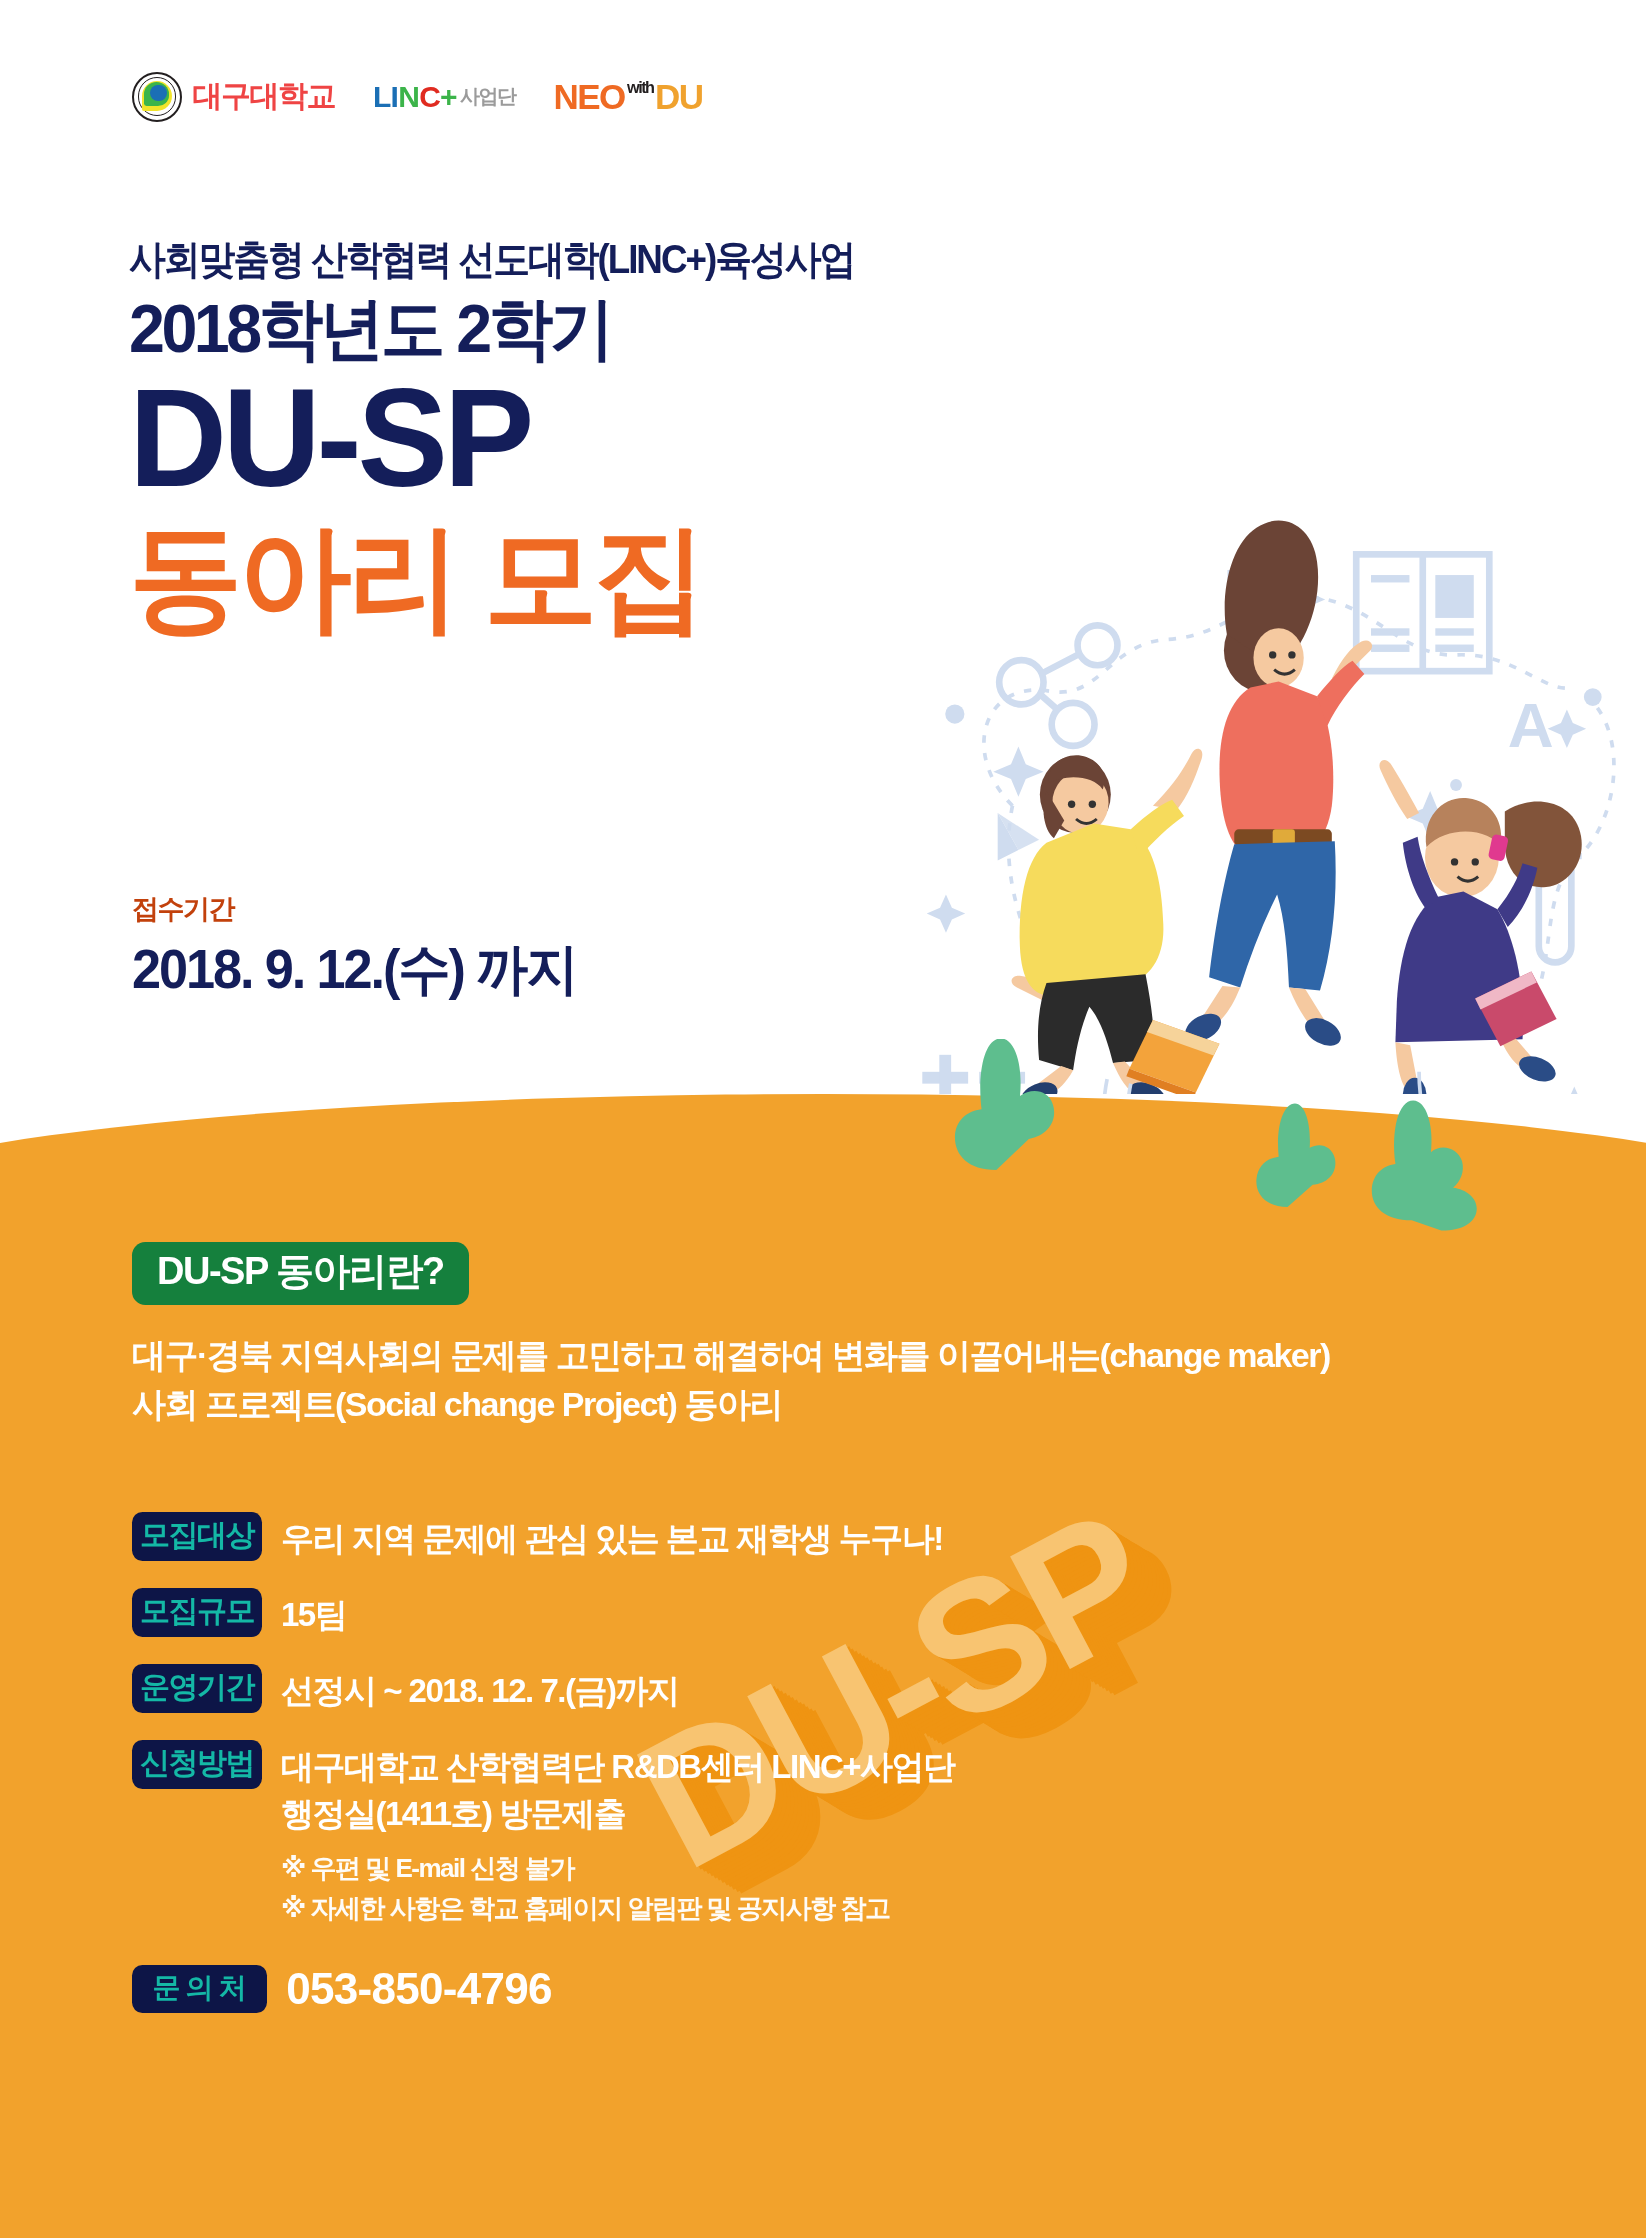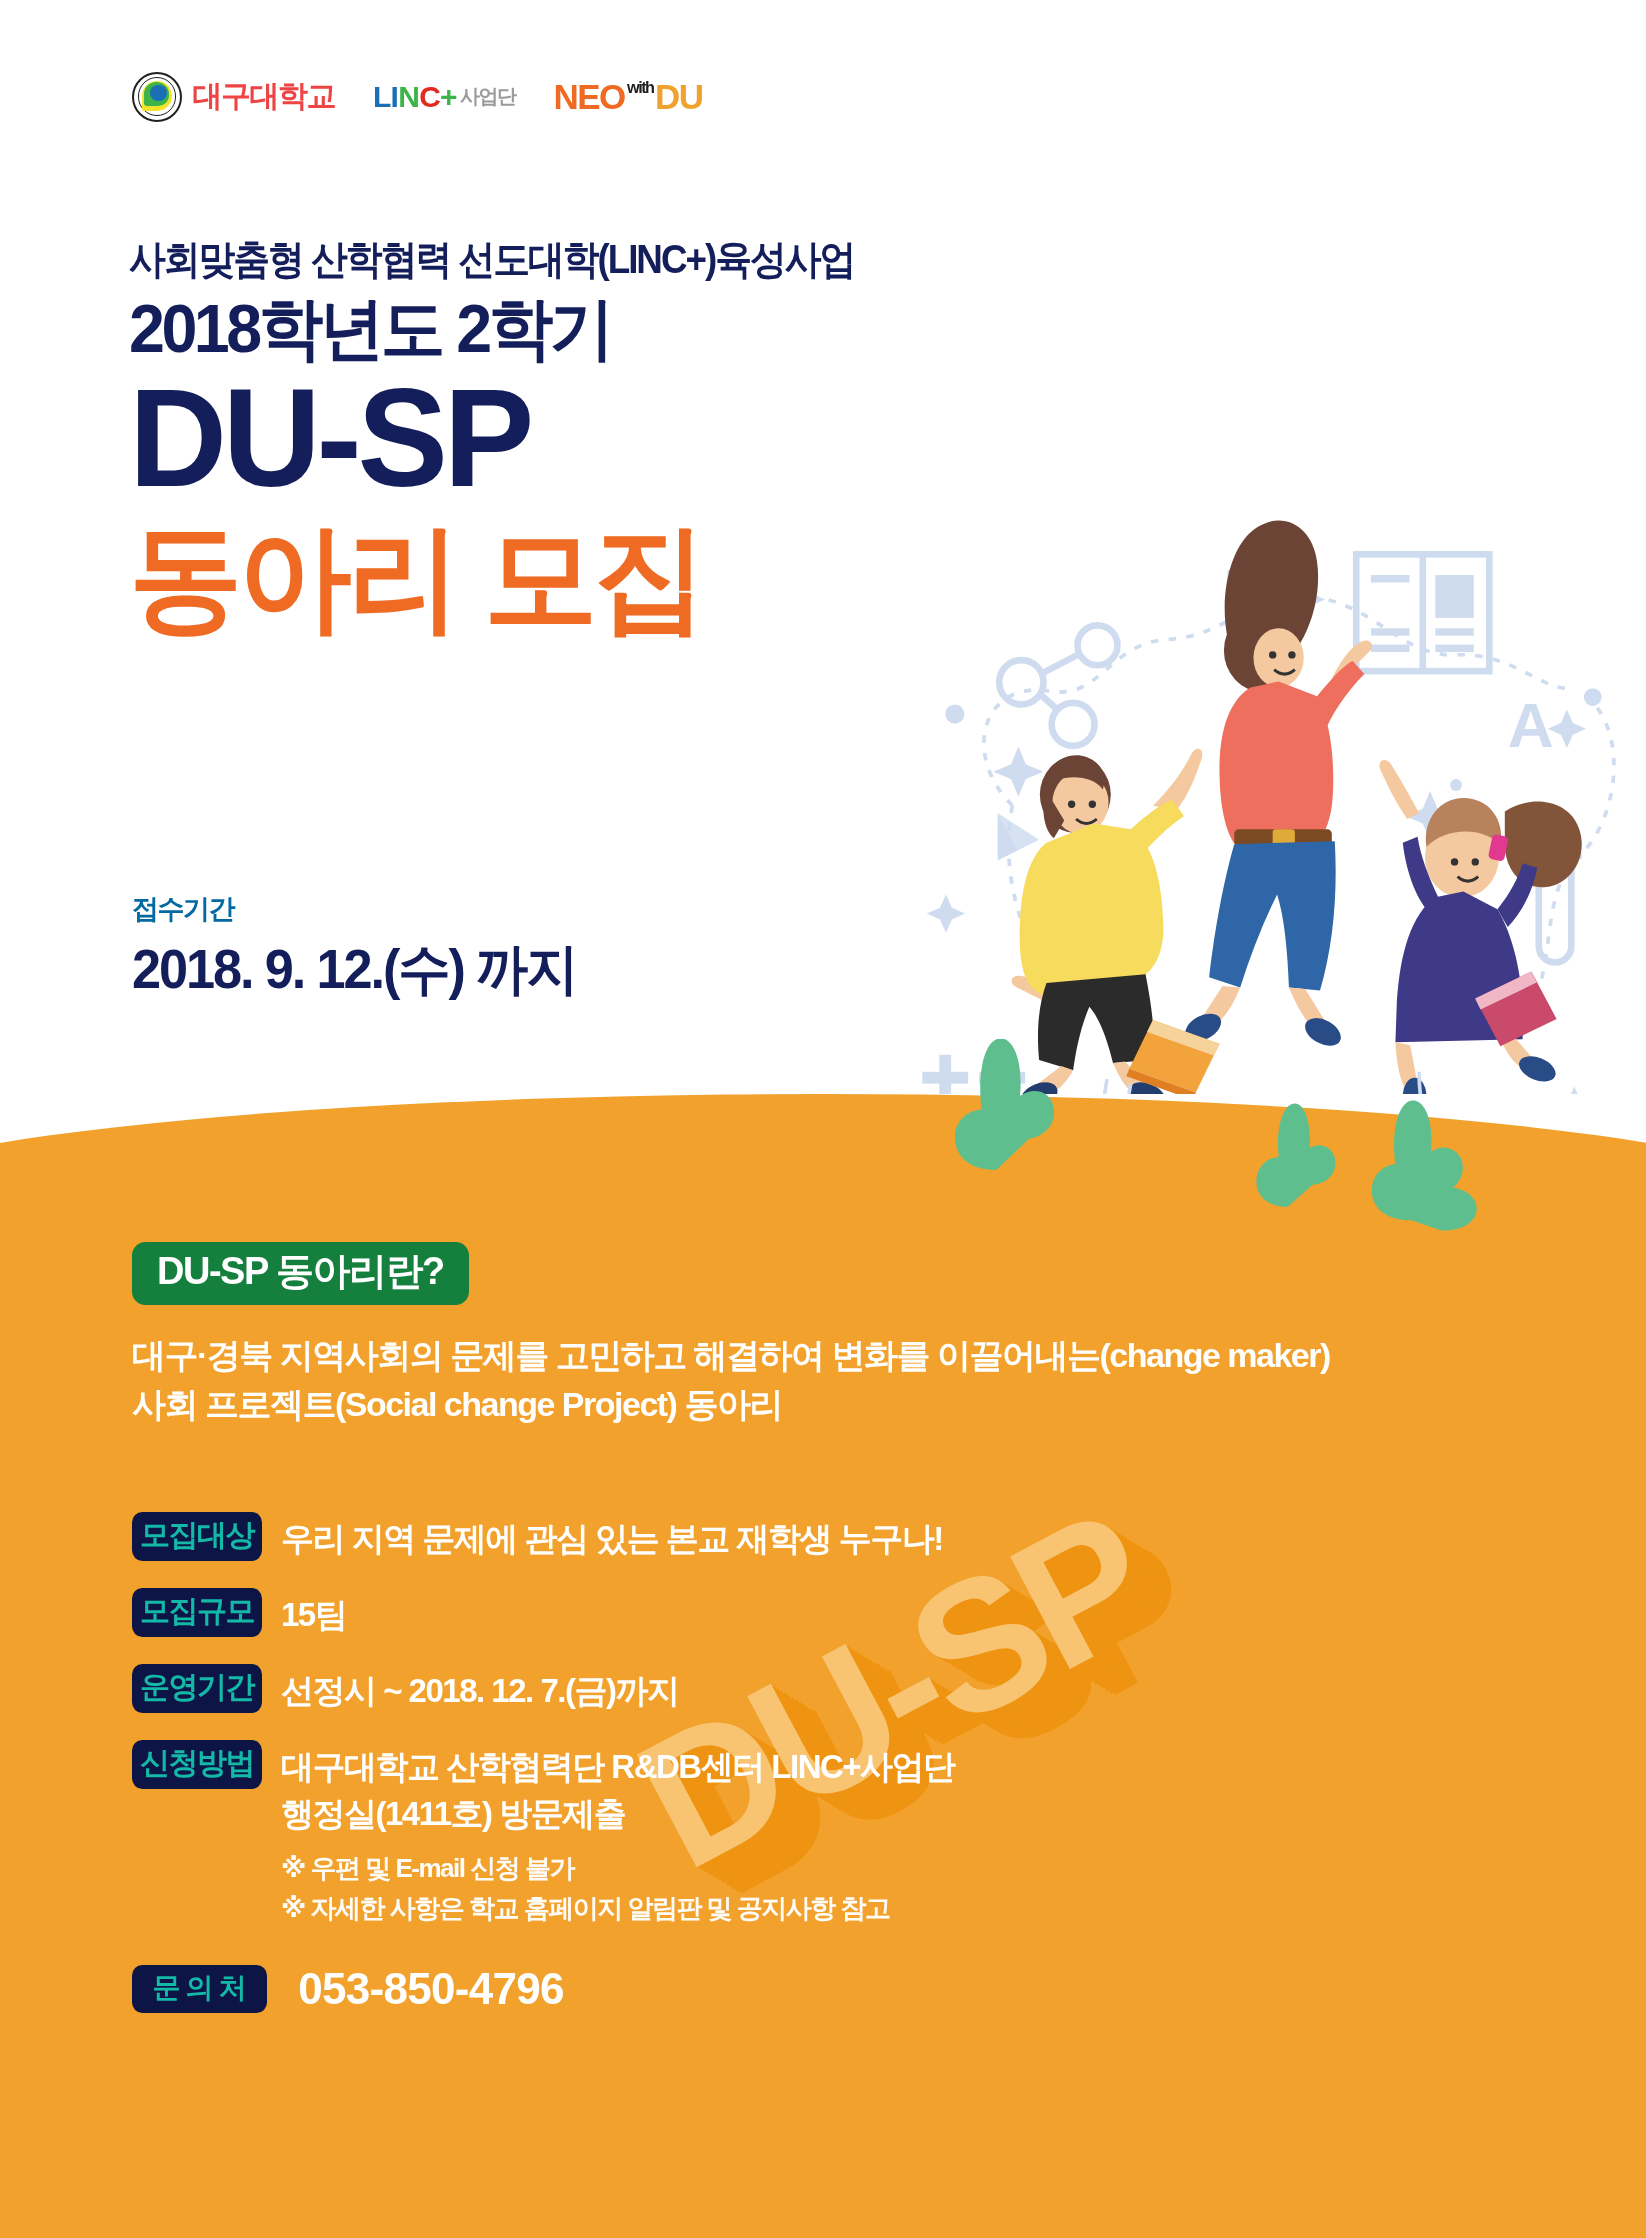--- a/index.html
+++ b/index.html
@@ -90,21 +90,21 @@
   }
   .club{
     font-size:117px;font-weight:bold;color:#ef6a23;
     letter-spacing:-4.4px;line-height:1.08;margin-top:7.4px;white-space:nowrap;
     transform:scaleX(.97);transform-origin:left center;
   }
 
   
   .period{position:absolute;left:132px;top:891px;}
   .period-label{
-    font-size:27px;font-weight:bold;color:#0369a1;letter-spacing:-1.5px;
+    font-size:27px;font-weight:bold;color:#c2410c;letter-spacing:-1.5px;
   }
   .period-date{
     font-size:55px;font-weight:bold;color:#141e5a;letter-spacing:-2.2px;
     margin-top:6px;white-space:nowrap;
     transform:scaleX(.95);transform-origin:left center;
   }
 
   
   .illus{position:absolute;left:909px;top:510px;width:737px;height:584px;}
   .illus svg{width:100%;height:100%;display:block;}
@@ -170,21 +170,21 @@
   }
   .rowbody{margin-left:19px;padding-top:3px;}
   .rowtext{
     color:#ffffff;font-size:33px;font-weight:bold;letter-spacing:-1.5px;
     line-height:1.45;white-space:nowrap;
   }
   .note{
     color:#ffffff;font-size:26px;font-weight:bold;letter-spacing:-1.5px;
     line-height:1.5;white-space:nowrap;margin-top:10.4px;opacity:.97;
   }
-  .row.contact{margin-top:29px;align-items:center;gap:12px;}
+  .row.contact{margin-top:29px;align-items:center;}
   .row.contact .tag{font-size:28px;letter-spacing:5.2px;padding-left:5.2px;}
   .row.contact .rowtext{font-size:44px;letter-spacing:-0.7px;padding-top:0;text-align:right;}
 </style>
 </head>
 <body>
 
 <div class="poster">
 
   <div class="logobar">
     <div class="logo-du">

